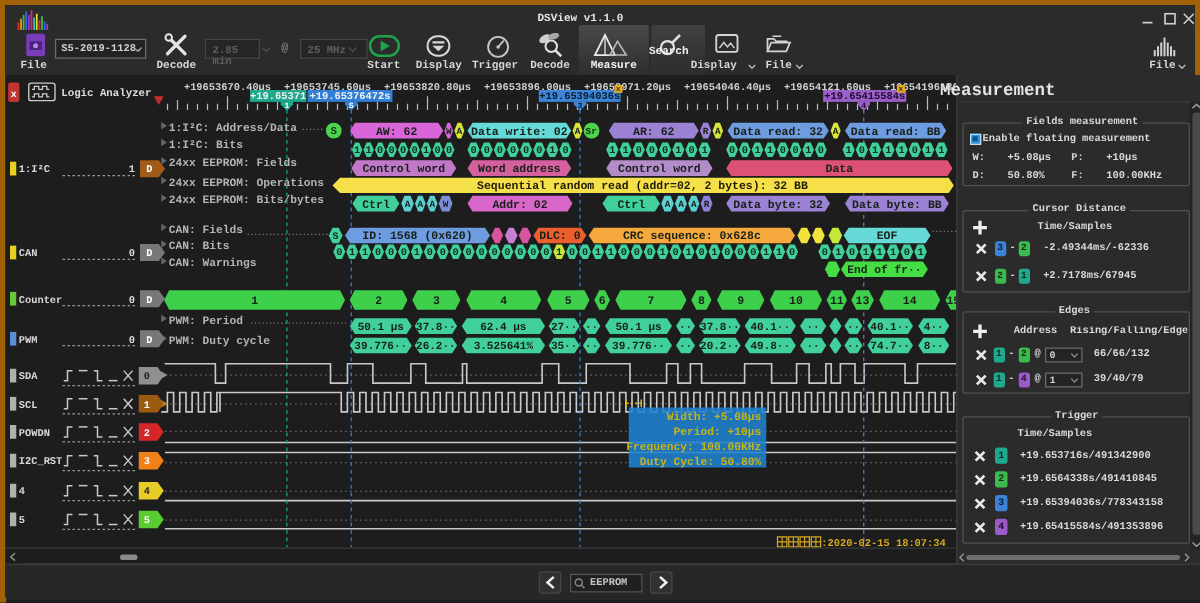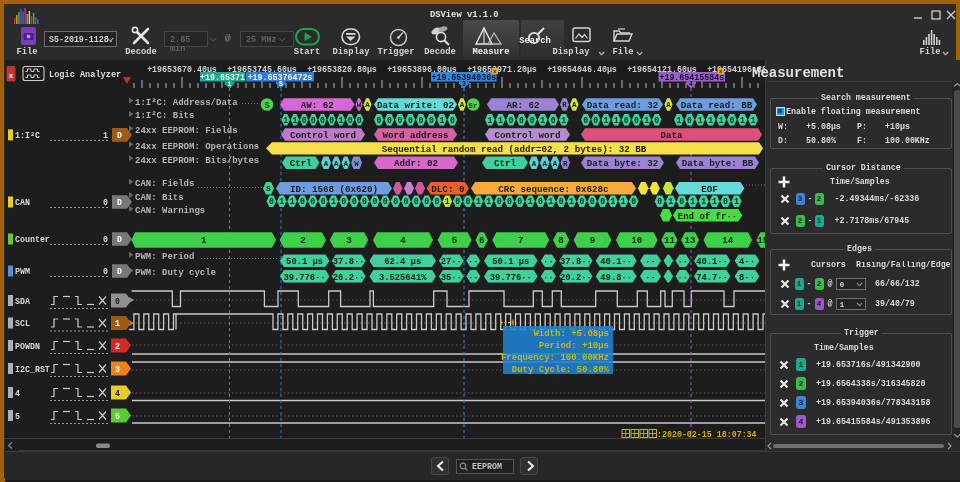--- a/index.html
+++ b/index.html
@@ -724,21 +724,21 @@
       <text x="653.0" y="433.0" font-size="8.3" font-weight="bold" fill="#d4a820">:2020-02-15 18:07:34</text>
       <line x1="0.0" y1="434.5" x2="761.0" y2="434.5" stroke="#3a3a3a" stroke-width="1"></line>
       <path d="M8,438.5 l-3.5,3 3.5,3" fill="none" stroke="#888" stroke-width="1.2"></path>
       <rect x="92.0" y="439.5" width="14.0" height="4.5" fill="#8a8a8a" rx="2"></rect>
       <line x1="14.0" y1="446.8" x2="761.0" y2="446.8" stroke="#444" stroke-width="1"></line>
     </svg>
     <div class="ab" style="left:761px;top:56px;width:198px;height:391px;background:#2b2b2b;border-left:1px solid #3c3c3c"></div>
     <div class="t" style="left:748px;top:61.5px;font-size:14px;color:#e2e2e2">Measurement</div>
     <div class="ab" style="left:762px;top:76.5px;width:196px;height:1px;background:#3a3a3a"></div>
     <div class="gbox" style="left:766px;top:94px;width:182px;height:51px"></div>
-    <div class="gtitle" style="left:814px;top:90px">Search measurement</div>
+    <div class="gtitle" style="left:814px;top:90px">Fields measurement</div>
     <div class="ab" style="left:771.5px;top:102.5px;width:9px;height:9px;background:#2f93d9;border:1px solid #bfe0f2"></div>
     <div class="ab" style="left:774px;top:105px;width:4px;height:4px;background:#11518c"></div>
     <div class="t" style="left:782px;top:103.5px">Enable floating measurement</div>
     <div class="t" style="left:774px;top:118.5px">W:</div>
     <div class="t" style="left:802px;top:118.5px">+5.08μs</div>
     <div class="t" style="left:853px;top:118.5px">P:</div>
     <div class="t" style="left:881px;top:118.5px">+10μs</div>
     <div class="t" style="left:774px;top:132.5px">D:</div>
     <div class="t" style="left:802px;top:132.5px">50.80%</div>
     <div class="t" style="left:853px;top:132.5px">F:</div>
@@ -761,21 +761,21 @@
     </svg>
     <div class="chip" style="left:791.5px;top:210.5px;background:#3bbb4e">2</div>
     <div class="t" style="left:803.5px;top:212.5px">-</div>
     <div class="chip" style="left:810.5px;top:210.5px;background:#1fa98c">1</div>
     <div class="t" style="left:830.5px;top:212.5px">+2.7178ms/67945</div>
     <div class="gbox" style="left:766px;top:244.5px;width:182px;height:66px"></div>
     <div class="gtitle" style="left:840px;top:240.5px">Edges</div>
     <svg class="ab" style="left:774px;top:255px" width="12" height="12">
       <path d="M6 0.5 V11.5 M0.5 6 H11.5" stroke="#f0f0f0" stroke-width="2.6"></path>
     </svg>
-    <div class="t" style="left:807px;top:257px">Cursors</div>
+    <div class="t" style="left:807px;top:257px">Address</div>
     <div class="t" style="left:852px;top:257px;width:94px;overflow:hidden">Rising/Falling/Edge</div>
     <svg class="ab" style="left:776px;top:274.5px" width="10" height="10">
       <path d="M1.5 1.5 L8.5 8.5 M8.5 1.5 L1.5 8.5" stroke="#e8e8e8" stroke-width="2.2"></path>
     </svg>
     <div class="chip" style="left:790.5px;top:273.5px;background:#1fa98c">1</div>
     <div class="t" style="left:802.5px;top:275.5px">-</div>
     <div class="chip" style="left:810.5px;top:273.5px;background:#3bbb4e">2</div>
     <div class="t" style="left:823.5px;top:275.5px">@</div>
     <div class="dd" style="left:831.5px;top:274px;width:30px;height:11.5px;padding:2px 0 0 3px;font-size:8px">0</div>
     <svg class="ab" style="left:852px;top:277.5px" width="8" height="6">
@@ -799,21 +799,21 @@
     <div class="t" style="left:810px;top:339.5px">Time/Samples</div>
     <svg class="ab" style="left:774.5px;top:356px" width="10" height="10">
       <path d="M1.5 1.5 L8.5 8.5 M8.5 1.5 L1.5 8.5" stroke="#e8e8e8" stroke-width="2.2"></path>
     </svg>
     <div class="chipL" style="left:792px;top:354px;background:#1fa98c">1</div>
     <div class="t" style="left:812px;top:356.5px">+19.653716s/491342900</div>
     <svg class="ab" style="left:774.5px;top:375px" width="10" height="10">
       <path d="M1.5 1.5 L8.5 8.5 M8.5 1.5 L1.5 8.5" stroke="#e8e8e8" stroke-width="2.2"></path>
     </svg>
     <div class="chipL" style="left:792px;top:373px;background:#3bbb4e">2</div>
-    <div class="t" style="left:812px;top:375.5px">+19.6564338s/316345820</div>
+    <div class="t" style="left:812px;top:375.5px">+19.6564338s/491410845</div>
     <svg class="ab" style="left:774.5px;top:394px" width="10" height="10">
       <path d="M1.5 1.5 L8.5 8.5 M8.5 1.5 L1.5 8.5" stroke="#e8e8e8" stroke-width="2.2"></path>
     </svg>
     <div class="chipL" style="left:792px;top:392px;background:#3c82d6;color:#0d1b2e">3</div>
     <div class="t" style="left:812px;top:394.5px">+19.65394036s/778343158</div>
     <svg class="ab" style="left:774.5px;top:413px" width="10" height="10">
       <path d="M1.5 1.5 L8.5 8.5 M8.5 1.5 L1.5 8.5" stroke="#e8e8e8" stroke-width="2.2"></path>
     </svg>
     <div class="chipL" style="left:792px;top:411px;background:#9c59c9;color:#20102e">4</div>
     <div class="t" style="left:812px;top:413.5px">+19.65415584s/491353896</div>

